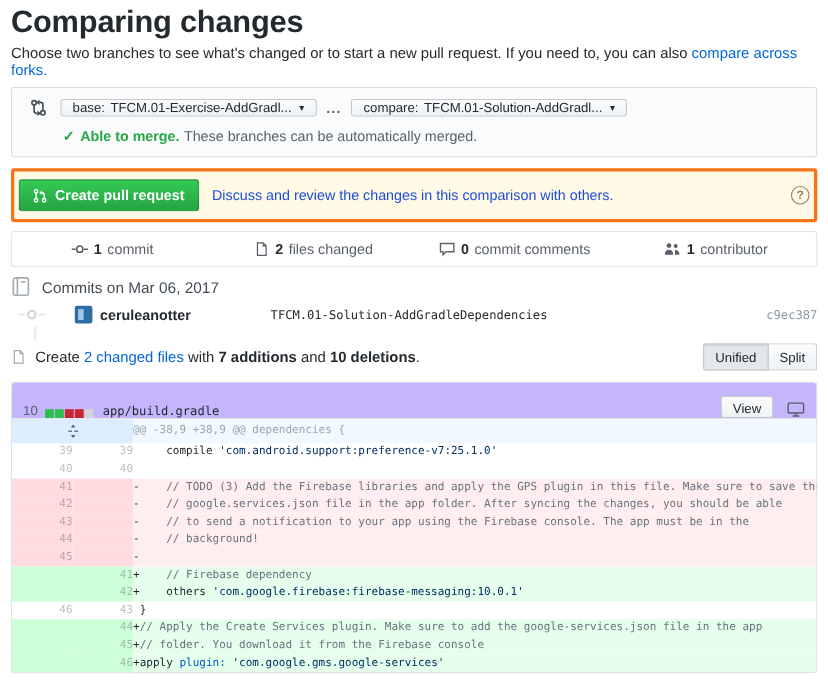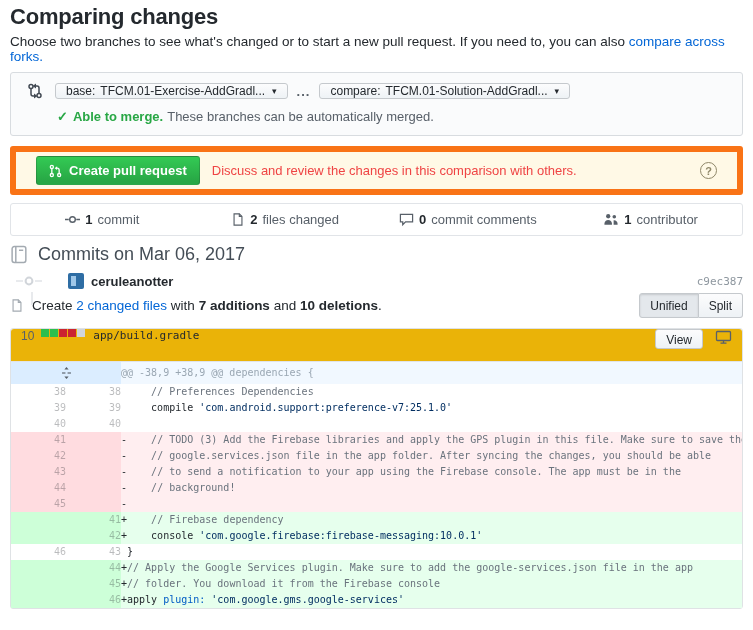--- a/index.html
+++ b/index.html
@@ -8,21 +8,21 @@
     font-family: "Liberation Sans", sans-serif;
     color: #24292e;
     background: #fff;
     padding: 4px 10px 0 10px;
     overflow: hidden;
     font-size: 13px;
   }
   svg { display: block; }
 
   
-  h1 { font-size: 22px; font-weight: 600; line-height: 1.15; margin: 0 0 5px; letter-spacing: -0.2px; }
+  h1 { font-size: 28px; font-weight: 600; line-height: 1.15; margin: 0 0 5px; letter-spacing: -0.2px; }
   .subtitle { font-size: 13.5px; color: #24292e; margin: 0 0 8px; }
   a.link { color: #0366d6; text-decoration: none; cursor: pointer; }
 
   
   .branch-box {
     border: 1px solid #d8dce0; border-radius: 3px; background: #fafbfc;
     padding: 10px 16px; margin-bottom: 10px;
   }
   .branch-row { display: flex; align-items: center; }
   .compare-icon-wrap { margin-right: 12px; }
@@ -35,49 +35,49 @@
   }
   .branch-btn b { font-weight: 400; }
   .caret { font-size: 9px; color: #24292e; margin-left: 2px; }
   .dots-sep { color: #586069; margin: 0 9px; font-weight: 700; letter-spacing: 1px; }
   .merge-row { margin-top: 9px; padding-left: 30px; font-size: 13px; color: #586069; height: 17px; display:flex; align-items:center;}
   .merge-check { color: #28a745; font-weight: 700; margin-right: 5px; }
   .merge-bold { color: #28a745; font-weight: 700; margin-right: 4px; }
 
   
   .pr-banner {
-    border: 6px solid #f97316; border-radius: 3px; background: #fff9e6;
-    padding: 9px 20px; display: flex; align-items: center; margin-bottom: 8px; height: 49px;
+    border: 3px solid #f97316; border-radius: 3px; background: #fff9e6;
+    padding: 9px 4px; display: flex; align-items: center; margin-bottom: 8px; height: 49px;
   }
   .create-btn {
     display: inline-flex; align-items: center; gap: 7px;
     background: linear-gradient(-180deg, #33ca54, #28a745 90%);
     background-color: #2cbe4e;
     color: #fff; font-weight: 700; font-size: 13px;
     border: 1px solid rgba(27,31,35,0.2); border-radius: 3px;
     padding: 6px 12px; height: 29px; cursor: pointer;
   }
-  .banner-desc { margin-left: 12px; font-size: 13px; color: #ef4444; }
+  .banner-desc { margin-left: 12px; font-size: 13px; color: #1d4ed8; }
   .help-circle {
     margin-left: auto; width: 17px; height: 17px; border: 1px solid #8f8769; border-radius: 50%;
     color: #8f8769; font-size: 11px; font-weight: 700; display: flex; align-items: center; justify-content: center;
     cursor: pointer;
   }
 
   
   .stats {
     border: 1px solid #e1e4e8; border-radius: 3px;
     display: flex; padding: 8px 0; margin-bottom: 8px;
   }
   .stat { flex: 1; display: flex; align-items: center; justify-content: center; gap: 5px; font-size: 13px; color: #586069; cursor: pointer; }
   .stat b { color: #24292e; font-weight: 700; }
 
   
-  .commits-head { display: flex; align-items: center; gap: 9px; font-size: 18px; color: #444d56; margin: 2px 0 4px; }
-  .commit-row { position: relative; display: flex; align-items: center; height: 24px; padding-left: 58px; margin-bottom: 0; }
+  .commits-head { display: flex; align-items: center; gap: 9px; font-size: 14px; color: #444d56; margin: 2px 0 4px; }
+  .commit-row { position: relative; display: flex; align-items: center; height: 24px; padding-left: 58px; margin-bottom: 14px; }
   .commit-node { position: absolute; left: 6px; top: 4px; }
   .commit-row::after {
     content: ""; position: absolute; left: 21px; top: 23px; width: 2px; height: 13px; background: #e8eaed;
   }
   .avatar { width: 16px; height: 16px; border-radius: 2px; background: #2e6da4; position: relative; margin-right: 7px; flex: none; }
   .avatar::before { content:""; position:absolute; left:3px; top:3px; width:5px; height:10px; background:#9fc7e8; }
   .commit-author { font-weight: 700; font-size: 13px; color: #24292e; width: 155px; cursor: pointer; }
   .commit-msg { font-family: "DejaVu Sans Mono", monospace; font-size: 11px; color: #24292e; cursor: pointer; }
   .commit-sha { margin-left: auto; font-family: "DejaVu Sans Mono", monospace; font-size: 11px; color: #8e979f; cursor: pointer; }
 
@@ -90,22 +90,22 @@
     font-size: 12px; color: #24292e; padding: 4px 10px; height: 25px;
     border: 1px solid #c5c9cd; background: linear-gradient(-180deg, #fcfcfd, #eff3f6 90%); cursor: pointer;
   }
   .toggle-btn.selected { background: #e4e8ec; box-shadow: inset 0 1px 2px rgba(27,31,35,0.15); }
   .toggle-btn:first-child { border-radius: 3px 0 0 3px; }
   .toggle-btn:last-child { border-radius: 0 3px 3px 0; border-left: none; }
 
   
   .file-box { border: 1px solid #dfe2e5; border-radius: 3px; }
   .file-header {
-    background: #eab308; border-bottom: 1px solid #e1e4e8; border-radius: 3px 3px 0 0;
-    display: flex; align-items: flex-start; padding: 0 10px; height: 33px;
+    background: #c4b5fd; border-bottom: 1px solid #e1e4e8; border-radius: 3px 3px 0 0;
+    display: flex; align-items: flex-end; padding: 0 10px; height: 33px;
   }
   .changes-count { font-size: 12px; color: #586069; margin-right: 7px; }
   .blocks { display: flex; gap: 1px; margin-right: 8px; }
   .block { width: 8px; height: 8px; }
   .block.add { background: #2cbe4e; }
   .block.del { background: #cb2431; }
   .block.neutral { background: #d1d5da; }
   .file-path { font-family: "DejaVu Sans Mono", monospace; font-size: 11px; color: #24292e; }
   .view-btn {
     margin-left: auto; font-size: 12px; color: #24292e; padding: 3px 10px; height: 20px;
@@ -243,20 +243,21 @@
 </div>
 <div class="commit-row">
   <span class="commit-node">
     <svg width="26" height="16" viewBox="0 0 26 16">
       <path d="M0 8 h7 M19 8 h7" stroke="#e8eaed" stroke-width="2"></path>
       <circle cx="13" cy="8" r="3.4" fill="#fff" stroke="#d1d5da" stroke-width="2"></circle>
     </svg>
   </span>
   <span class="avatar"></span>
   <span class="commit-author">ceruleanotter</span>
+  <span class="commit-msg">TFCM.01-Solution-AddGradleDependencies</span>
   <span class="commit-sha">c9ec387</span>
 </div>
 
 <div class="summary-row">
   <span class="file-ic">
     <svg width="14" height="15" viewBox="0 0 16 16">
       <path d="M3.5 1.5 h6 l3 3 v10 h-9 z" fill="none" stroke="#a3aab1" stroke-width="1.3"></path>
       <path d="M9.5 1.5 v3 h3" fill="none" stroke="#a3aab1" stroke-width="1.3"></path>
     </svg>
   </span>
@@ -298,25 +299,20 @@
             <svg class="gut-ic" width="13" height="14" viewBox="0 0 16 16" fill="#586069">
               <path d="M8 0.5 L10.6 3.8 h-5.2 Z"></path>
               <path d="M8 15.5 L5.4 12.2 h5.2 Z"></path>
               <rect x="2.5" y="7.3" width="4.2" height="1.4"></rect>
               <rect x="9.3" y="7.3" width="4.2" height="1.4"></rect>
             </svg>
           </td>
           <td class="code"><span class="sg-hunk">@@ -38,9 +38,9 @@ dependencies {</span></td>
         </tr>
         <tr class="ctx">
-          <td class="num">38</td>
-          <td class="num">38</td>
-          <td class="code"><span class="sg-comment">     // Preferences Dependencies</span></td>
-        </tr>
-        <tr class="ctx">
           <td class="num">39</td>
           <td class="num">39</td>
           <td class="code"><span class="sg-plain">     compile </span><span class="sg-string">'com.android.support:preference-v7:25.1.0'</span></td>
         </tr>
         <tr class="ctx">
           <td class="num">40</td>
           <td class="num">40</td>
           <td class="code"></td>
         </tr>
         <tr class="del">
@@ -345,31 +341,31 @@
           <td class="code"><span class="sg-plain">-</span></td>
         </tr>
         <tr class="add">
           <td class="num"></td>
           <td class="num">41</td>
           <td class="code"><span class="sg-plain">+</span><span class="sg-comment">    // Firebase dependency</span></td>
         </tr>
         <tr class="add">
           <td class="num"></td>
           <td class="num">42</td>
-          <td class="code"><span class="sg-plain">+    console </span><span class="sg-string">'com.google.firebase:firebase-messaging:10.0.1'</span></td>
+          <td class="code"><span class="sg-plain">+    others </span><span class="sg-string">'com.google.firebase:firebase-messaging:10.0.1'</span></td>
         </tr>
         <tr class="ctx">
           <td class="num">46</td>
           <td class="num">43</td>
           <td class="code"><span class="sg-plain"> }</span></td>
         </tr>
         <tr class="add">
           <td class="num"></td>
           <td class="num">44</td>
-          <td class="code"><span class="sg-plain">+</span><span class="sg-comment">// Apply the Google Services plugin. Make sure to add the google-services.json file in the app</span></td>
+          <td class="code"><span class="sg-plain">+</span><span class="sg-comment">// Apply the Create Services plugin. Make sure to add the google-services.json file in the app</span></td>
         </tr>
         <tr class="add">
           <td class="num"></td>
           <td class="num">45</td>
           <td class="code"><span class="sg-plain">+</span><span class="sg-comment">// folder. You download it from the Firebase console</span></td>
         </tr>
         <tr class="add">
           <td class="num"></td>
           <td class="num">46</td>
           <td class="code"><span class="sg-plain">+</span><span class="sg-plain">apply </span><span class="sg-keyword">plugin: </span><span class="sg-string">'com.google.gms.google-services'</span></td>

